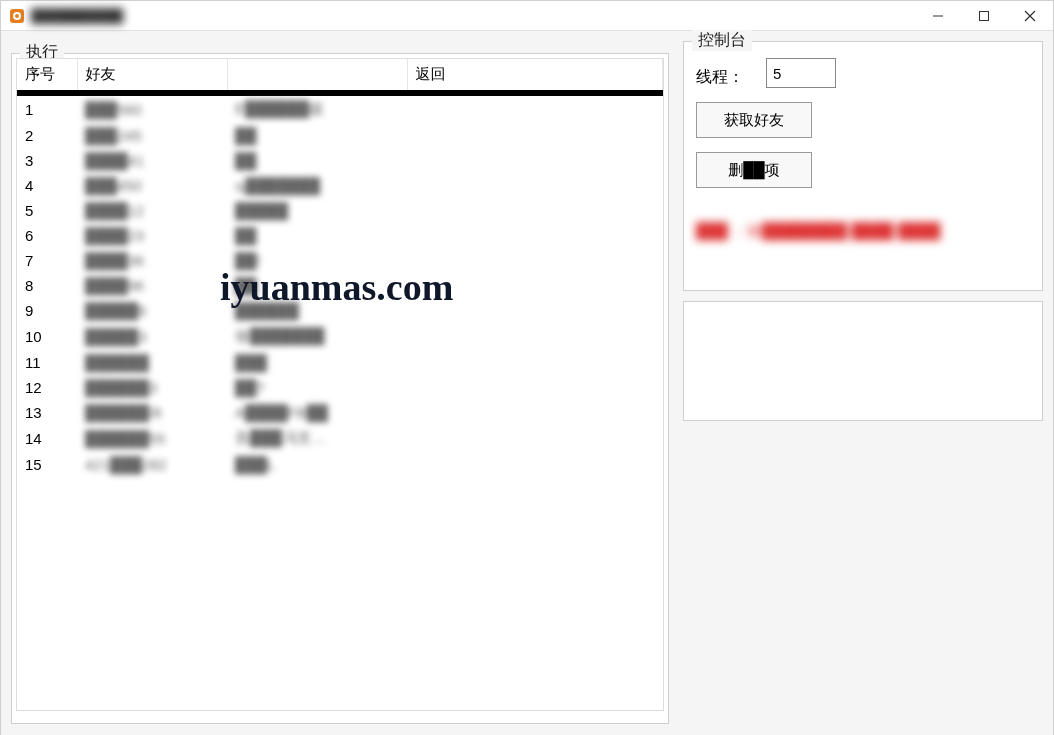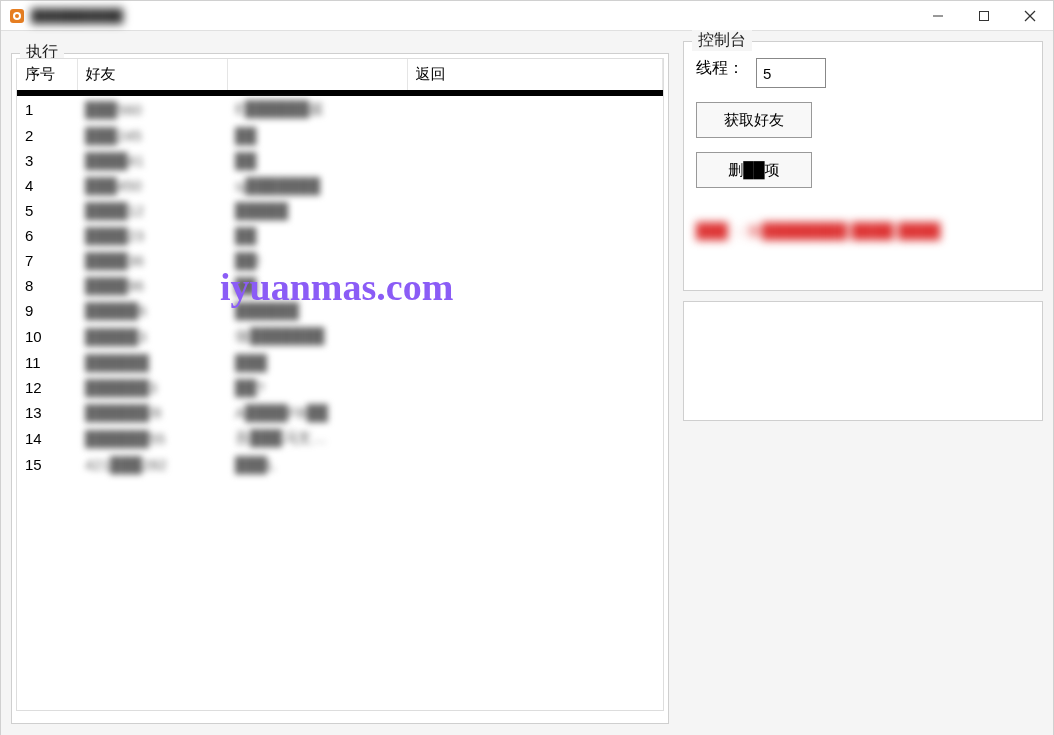--- a/index.html
+++ b/index.html
@@ -126,21 +126,21 @@
   border: 1px solid #ccc;
   background: #fff;
   display: flex; align-items: center; justify-content: center;
   overflow: hidden;
 }
 .avatar svg { width: 100%; height: 100%; }
 .user-name { filter: blur(4px); color: #555; font-size: 15px; }
 .user-sub { filter: blur(4px); color: #d33; font-size: 14px; }
 .ctrl-panel { height: 250px; }
 .ctrl-panel .panel-inner { padding: 16px 12px; display: flex; flex-direction: column; gap: 14px; }
-.thread-row { display: flex; align-items: flex-start; gap: 12px; }
+.thread-row { display: flex; align-items: flex-end; gap: 22px; }
 .thread-row label { font-size: 16px; }
 .thread-input {
   width: 70px; height: 30px;
   border: 1px solid #888;
   padding: 2px 6px;
   font-size: 15px;
 }
 .btn-row { display: flex; gap: 14px; }
 .btn {
   min-width: 116px;
@@ -158,21 +158,21 @@
   border: 1px solid #cfcfcf;
   background: #ffffff;
   height: 120px;
 }
 .watermark {
   position: absolute;
   top: 265px;
   left: 220px;
   font-size: 38px;
   font-weight: bold;
-  color: #8b5cf6;
+  color: #0f172a;
   font-family: Georgia, serif;
   pointer-events: none;
   z-index: 100;
   text-align: right;
 }
 
 .table-wrap::-webkit-scrollbar { width: 18px; }
 .table-wrap::-webkit-scrollbar-track { background: #f0f0f0; border-left: 1px solid #ddd; }
 .table-wrap::-webkit-scrollbar-thumb { background: #c8c8c8; border: 1px solid #aaa; }
 .table-wrap::-webkit-scrollbar-button { background: #e8e8e8; height: 18px; border: 1px solid #ccc; }

